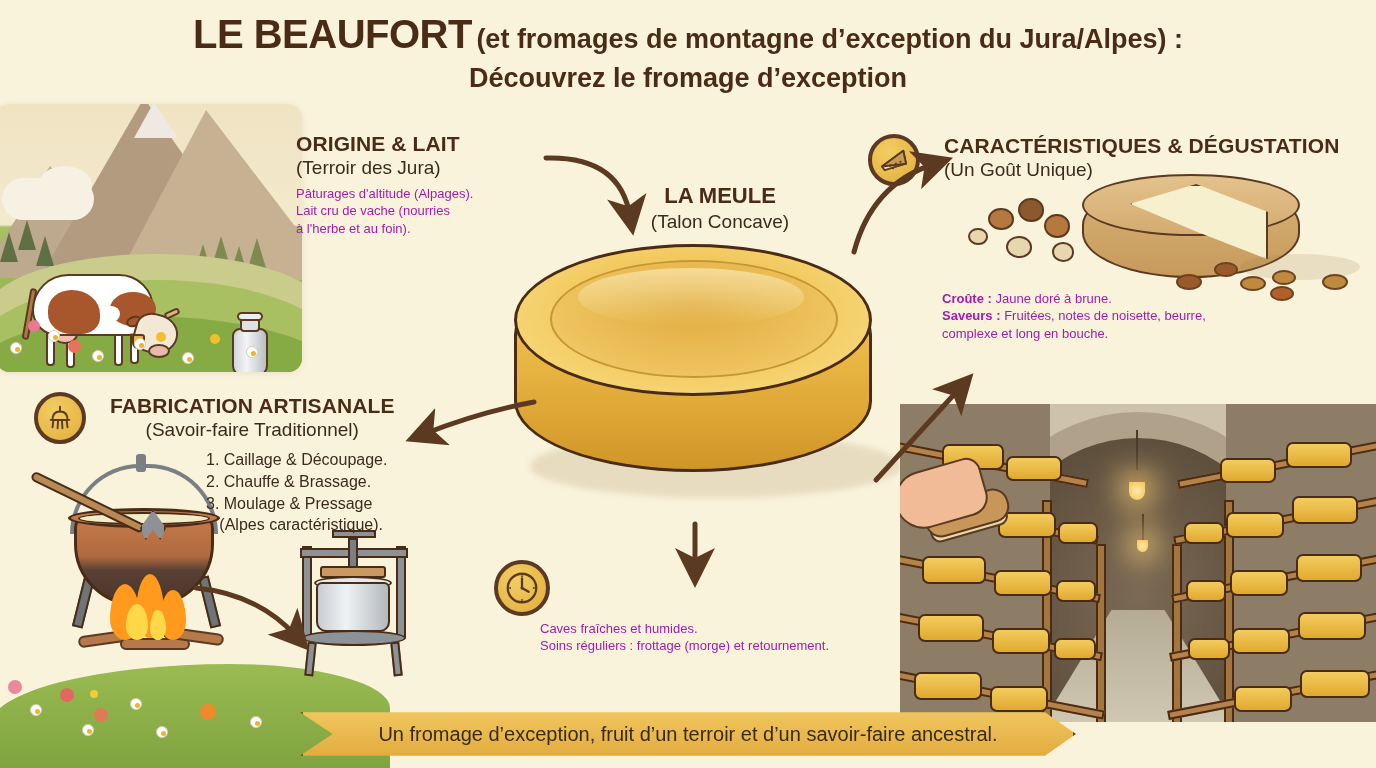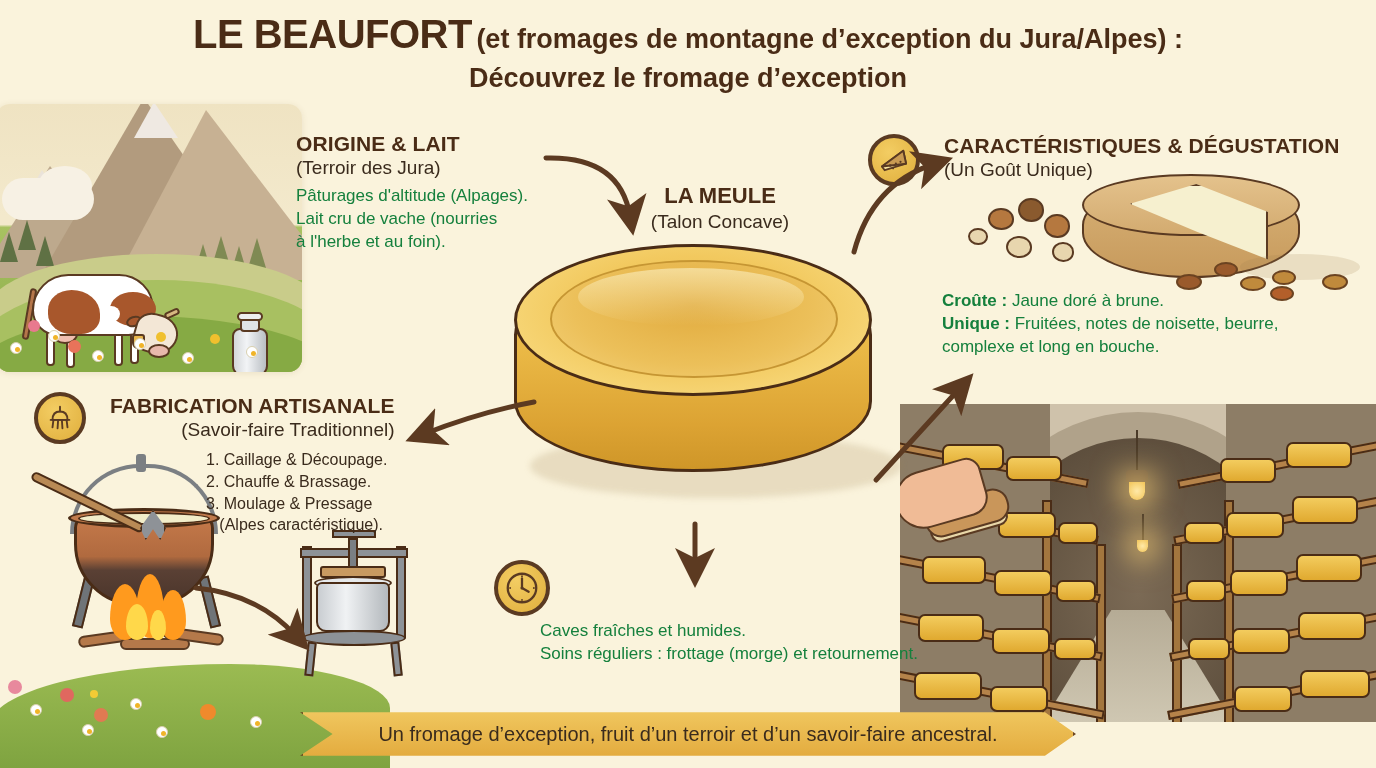--- a/index.html
+++ b/index.html
@@ -307,21 +307,21 @@
     display: flex; align-items: center; justify-content: center;
   }
   .sec-title {
     font-size: 21px; font-weight: bold; color: #4a2c16;
     letter-spacing: .1px; white-space: nowrap;
   }
   .sec-sub {
     font-size: 19px; color: #3a2b1d; white-space: nowrap; margin-top: 1px;
   }
   .sec-body {
-    font-size: 17px; color: #15803d; line-height: 1.34;
+    font-size: 13px; color: #a21caf; line-height: 1.34;
   }
   .sec-body b { font-weight: bold; }
   .sec-list { font-size: 16px; color: #3a2b1d; line-height: 1.36; }
 
   #blk-origine { left: 296px; top: 132px; z-index: 30; }
   #blk-carac   { left: 944px; top: 134px; z-index: 30; }
   #blk-meule   { left: 600px; top: 183px; z-index: 30; text-align: center; width: 240px; }
   .meule-t { font-size: 22px; font-weight: bold; color: #4a2c16; }
   .meule-s { font-size: 19px; color: #3a2b1d; margin-top: 2px; }
   #blk-fab     { left: 110px; top: 394px; z-index: 30; }
@@ -473,21 +473,21 @@
   </div>
   <div id="blk-carac" class="abs">
     <div class="sec-title">CARACTÉRISTIQUES &amp; DÉGUSTATION</div>
     <div class="sec-sub">(Un Goût Unique)</div>
   </div>
   <div class="abs sec-body" style="left:942px; top:290px; width:420px; z-index:30;">
     <div>
       <b>Croûte :</b><span> Jaune doré à brune.</span>
     </div>
     <div>
-      <b>Unique :</b><span> Fruitées, notes de noisette, beurre,</span>
+      <b>Saveurs :</b><span> Fruitées, notes de noisette, beurre,</span>
     </div>
     <div>complexe et long en bouche.</div>
   </div>
 
   <div id="scene-taste" class="abs">
     <div class="abs cc-body"></div>
     <div class="abs cc-top"></div>
     <div class="abs cc-cut"></div>
     <div class="abs" style="left:300px;top:84px;width:120px;height:26px;background:rgba(160,130,80,.18);border-radius:50%;"></div>
 
@@ -509,21 +509,21 @@
   <div class="badge" style="left:34px; top:392px; width:52px; height:52px;">
     <svg width="30" height="30" viewBox="0 0 32 32" aria-hidden="true">
       <path d="M16 4 L16 9" stroke="#5a3a22" stroke-width="2" stroke-linecap="round"></path>
       <path d="M8 18 Q8 9 16 9 Q24 9 24 18 Z" fill="none" stroke="#5a3a22" stroke-width="2"></path>
       <path d="M6 18 L26 18" stroke="#5a3a22" stroke-width="2" stroke-linecap="round"></path>
       <path d="M9 18 L8 26 M14 18 L13.4 27 M18 18 L18.6 27 M23 18 L24 26" stroke="#5a3a22" stroke-width="2" stroke-linecap="round"></path>
     </svg>
   </div>
   <div id="blk-fab" class="abs">
     <div class="sec-title">FABRICATION ARTISANALE</div>
-    <div class="sec-sub" style="text-align:right;">(Savoir-faire Traditionnel)</div>
+    <div class="sec-sub" style="text-align:center;">(Savoir-faire Traditionnel)</div>
     <div class="sec-list" style="margin-top:8px; margin-left:96px;">
       <div>1. Caillage &amp; Découpage.</div>
       <div>2. Chauffe &amp; Brassage.</div>
       <div>3. Moulage &amp; Pressage</div>
       <div style="white-space:pre;">   (Alpes caractéristique).</div>
     </div>
   </div>
 
   <div id="scene-fab" class="abs">
     <div class="abs cauldron-handle"></div>

